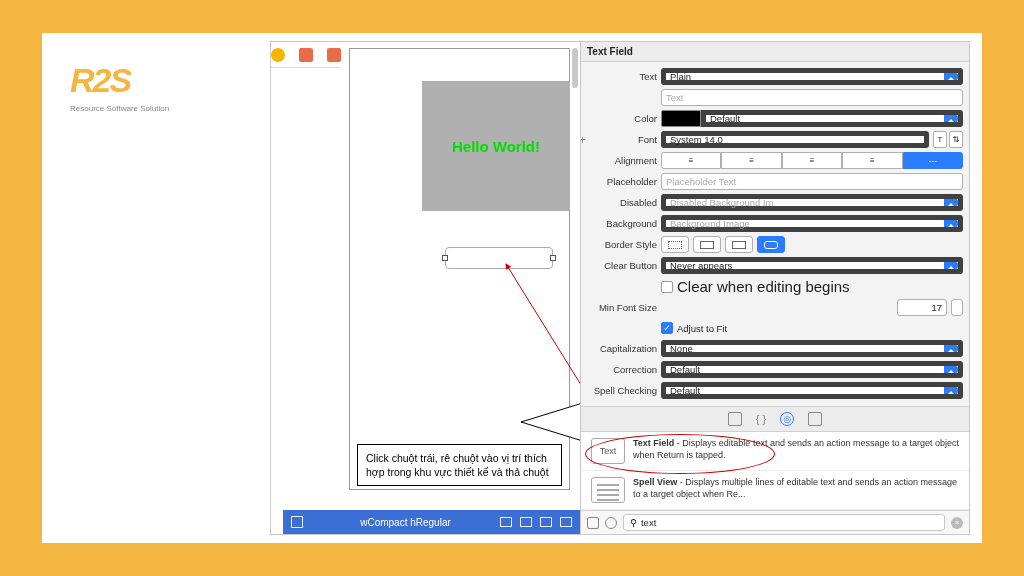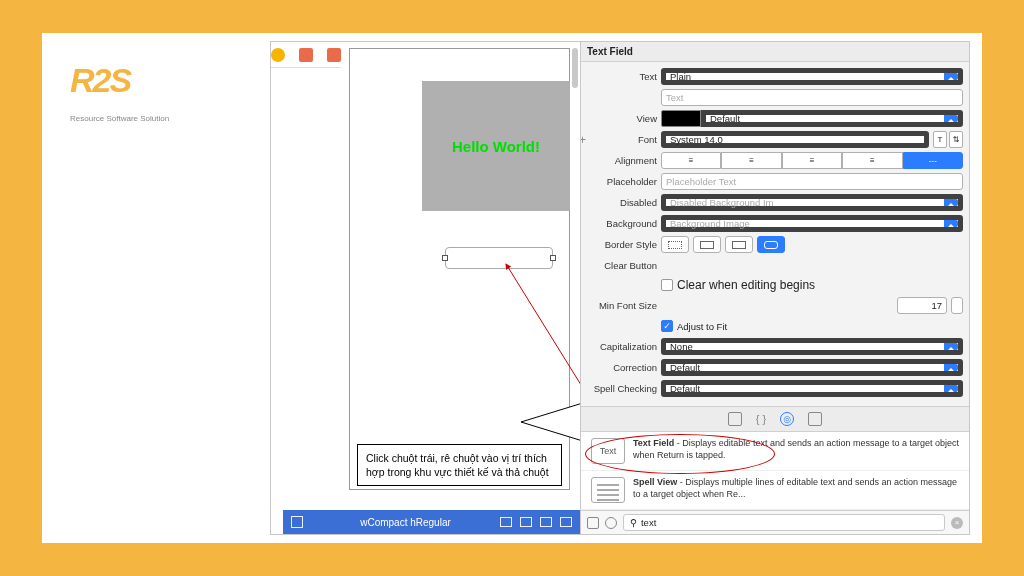--- a/index.html
+++ b/index.html
@@ -1,20 +1,20 @@
 <!DOCTYPE html>
 <html><head>
 <meta charset="utf-8">
 <style>
 *{box-sizing:border-box;margin:0;padding:0;font-family:-apple-system,Helvetica,Arial,sans-serif}
 body{background:#f4b541;display:flex;align-items:center;justify-content:center;width:1024px;height:576px;overflow:hidden}
 .frame{background:#fff;width:940px;height:510px;position:relative}
 .logo{position:absolute;left:28px;top:28px;display:flex;flex-direction:column;align-items:flex-start}
 .logo-mark{font-weight:900;font-size:34px;color:#f4b541;font-style:italic;letter-spacing:-2px}
-.logo-tag{font-size:8px;color:#888;margin-top:14px}
+.logo-tag{font-size:8px;color:#888;margin-top:4px}
 .ide{position:absolute;left:228px;top:8px;width:700px;height:494px;display:flex;border:1px solid #c8c8c8}
 .canvas-area{width:310px;border-right:1px solid #c8c8c8;display:flex;flex-direction:row;background:#fff;position:relative}
 .canvas-toolbar{height:26px;display:flex;justify-content:center;align-items:center;gap:14px;border-bottom:1px solid #ddd}
 .tbicon{width:14px;height:14px;border-radius:50%}
 .canvas-body{flex:1;position:relative;overflow:hidden}
 .device{position:absolute;left:8px;top:6px;right:10px;bottom:44px;border:1px solid #999}
 .graysq{position:absolute;left:72px;top:32px;width:148px;height:130px;background:#b0b0b0;display:flex;align-items:center;justify-content:center;color:#00e000;font-weight:bold;font-size:15px}
 .textfield-widget{position:absolute;left:95px;top:198px;width:108px;height:22px;border:1px solid #aaa;border-radius:4px;background:#fff}
 .handle{position:absolute;width:6px;height:6px;background:#fff;border:1px solid #555}
 .handle.l{left:-4px;top:7px}.handle.r{right:-4px;top:7px}
@@ -135,21 +135,21 @@
                 <span>Plain</span>
               </div>
           </div>
           <div class="row">
             <div class="row-label"></div>
             <div class="ctrl textinput">
                 <span>Text</span>
               </div>
           </div>
           <div class="row">
-            <div class="row-label">View</div>
+            <div class="row-label">Color</div>
             <div class="color-row">
               <div class="color-swatch"></div>
               <div class="select blue" style="flex:1;border-radius:0 3px 3px 0">
                   <span>Default</span>
                 </div>
             </div>
           </div>
           <div class="row" style="position:relative">
             <span class="row-plus">+</span>
             <div class="row-label">Font</div>
@@ -201,25 +201,28 @@
               <div class="border-btn">
                   <div class="inner"></div>
                 </div>
               <div class="border-btn active">
                   <div class="inner"></div>
                 </div>
             </div>
           </div>
           <div class="row">
             <div class="row-label">Clear Button</div>
+            <div class="ctrl select blue">
+                <span>Never appears</span>
+              </div>
           </div>
           <div class="row">
             <div class="row-label"></div>
             <div class="checkbox"></div>
-            <span style="font-size:12px">Clear when editing begins</span>
+            <span style="font-size:15px">Clear when editing begins</span>
           </div>
           <div class="row">
             <div class="row-label">Min Font Size</div>
             <div class="stepper-row" style="justify-content:flex-end">
               <div class="numfield">
                   <span>17</span>
                 </div>
               <div class="stepper"></div>
             </div>
           </div>

